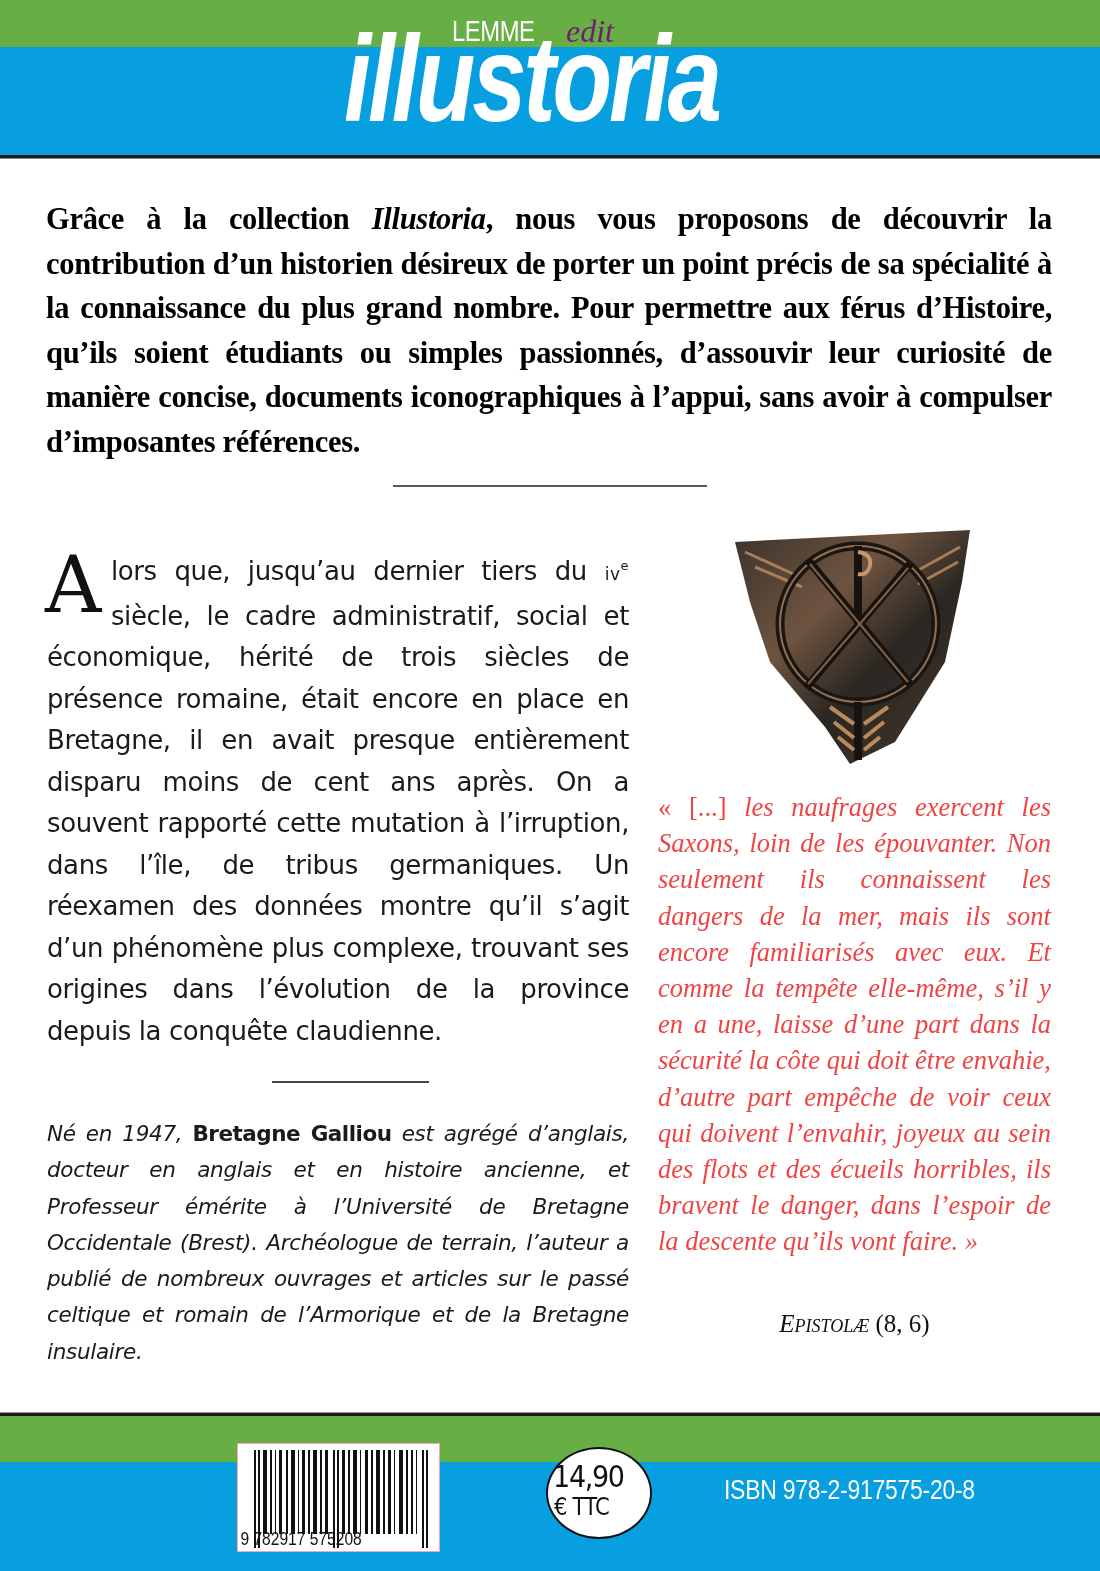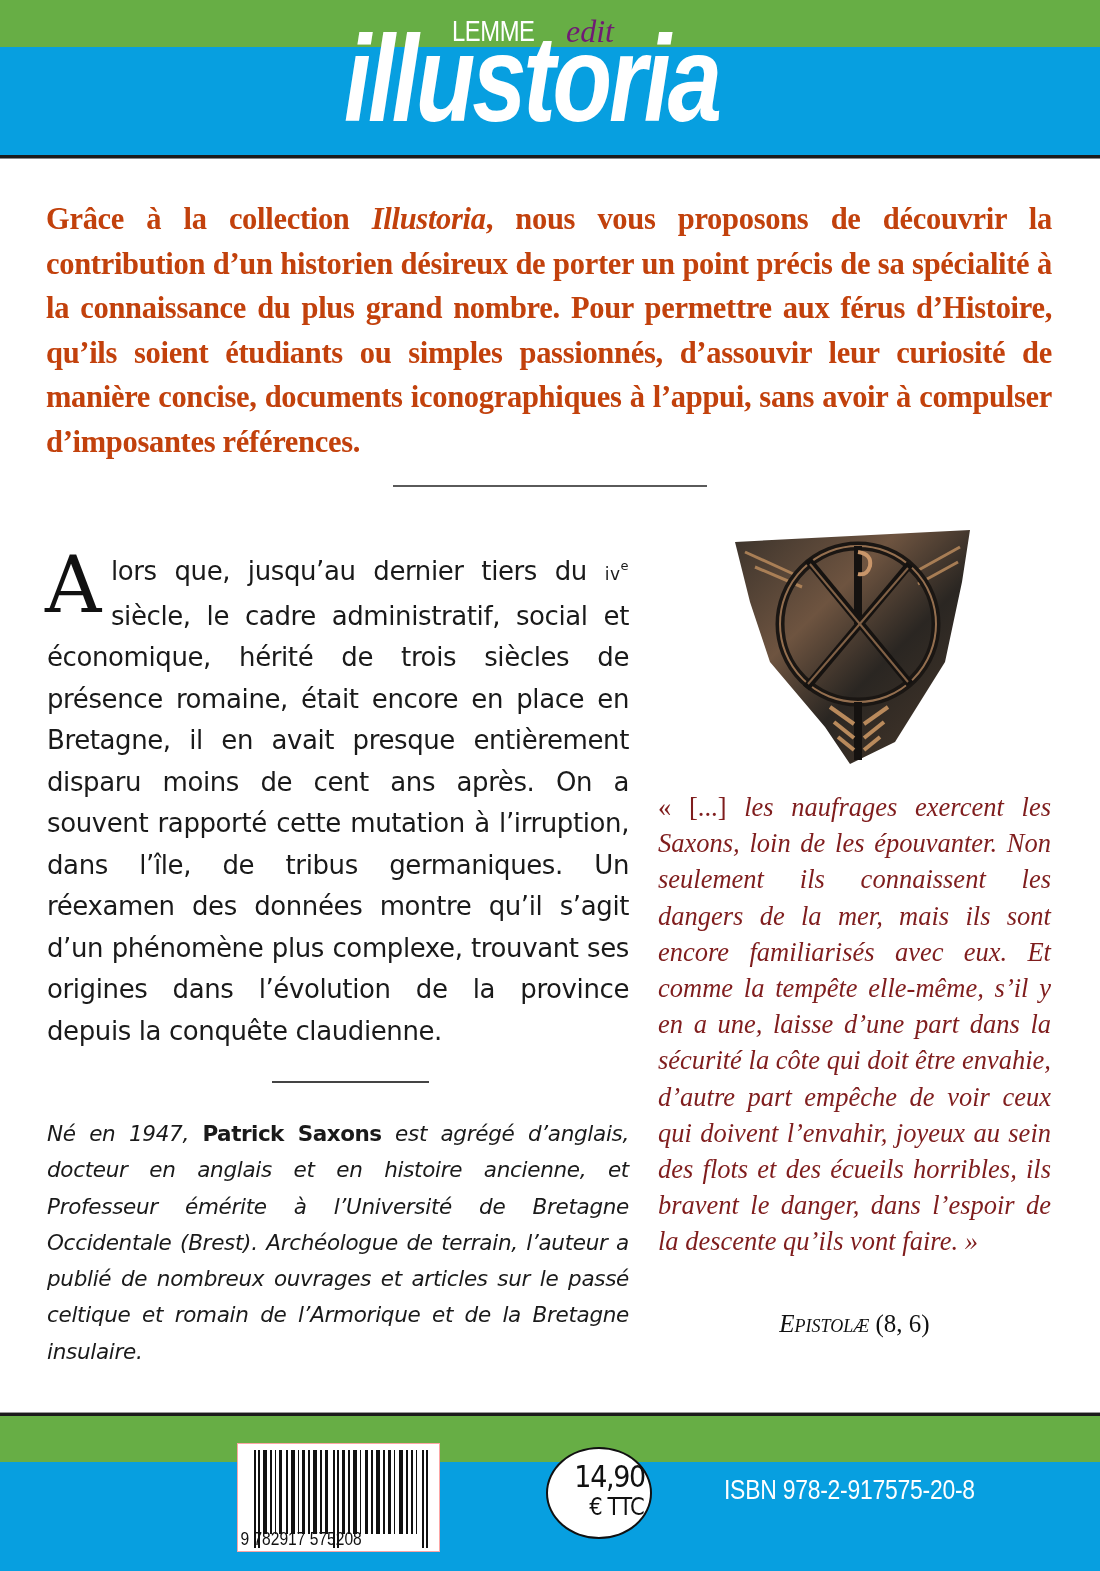--- a/index.html
+++ b/index.html
@@ -8,50 +8,50 @@
 
   
   .hdr-green { position: absolute; left: 0; top: 0; width: 1100px; height: 47px; background: #67ae45; }
   .hdr-blue { position: absolute; left: 0; top: 47px; width: 1100px; height: 108px; background: #079fe0; }
   .hdr-rule { position: absolute; left: 0; top: 155px; width: 1100px; height: 4px; background: #1b1b1b; border-bottom: 1px solid #888; }
   .logo-lemme { position: absolute; left: 452px; top: 15px; font-family: "Liberation Sans", sans-serif; font-size: 29px; color: #fff; letter-spacing: -0.5px; transform: scaleX(0.82); transform-origin: left top; }
   .logo-edit { position: absolute; left: 566px; top: 13px; font-family: "Liberation Serif", serif; font-style: italic; font-size: 32px; color: #701a75; }
   .logo-main { position: absolute; left: 344px; top: 18px; font-family: "Liberation Sans", sans-serif; font-style: italic; font-weight: bold; font-size: 122px; line-height: 1; color: #fff; letter-spacing: -4px; transform: scaleX(0.8); transform-origin: left top; }
 
   
-  .intro { position: absolute; left: 46px; top: 197px; width: 1006px; font-family: "Liberation Serif", serif; font-weight: bold; font-size: 30.5px; line-height: 44.5px; text-align: justify; color: #c2410c; letter-spacing: -0.3px; }
+  .intro { position: absolute; left: 46px; top: 197px; width: 1006px; font-family: "Liberation Serif", serif; font-weight: bold; font-size: 30.5px; line-height: 44.5px; text-align: justify; color: #000000; letter-spacing: -0.3px; }
   .intro em { font-style: italic; }
   .sep1 { position: absolute; left: 393px; top: 485px; width: 314px; height: 2px; background: #5a5a5a; }
 
   
   .body-text { position: absolute; left: 47px; top: 545px; width: 582px; font-family: "DejaVu Sans", sans-serif; font-size: 26px; line-height: 41.5px; text-align: justify; color: #1a1a1a; letter-spacing: -0.4px; }
   .dropcap { float: left; font-family: "DejaVu Serif", serif; font-size: 78px; line-height: 66px; margin: 7px 10px -4px -2px; color: #111; font-weight: normal; }
   .sc { font-size: 17px; letter-spacing: 0.5px; }
   .sc sup { font-size: 13px; vertical-align: 10px; }
   .sep2 { position: absolute; left: 272px; top: 1081px; width: 157px; height: 2px; background: #444; }
   .bio { position: absolute; left: 47px; top: 1116px; width: 582px; font-family: "DejaVu Sans", sans-serif; font-style: italic; font-size: 21.5px; line-height: 36.3px; text-align: justify; color: #1a1a1a; letter-spacing: -0.3px; }
   .bio b { font-style: normal; font-weight: bold; letter-spacing: -0.5px; }
 
   
   .artifact { position: absolute; left: 730px; top: 512px; width: 250px; height: 255px; }
-  .quote { position: absolute; left: 658px; top: 789px; width: 393px; font-family: "Liberation Serif", serif; font-style: italic; font-size: 26.5px; line-height: 36.2px; text-align: justify; color: #7f1d1d; }
+  .quote { position: absolute; left: 658px; top: 789px; width: 393px; font-family: "Liberation Serif", serif; font-style: italic; font-size: 26.5px; line-height: 36.2px; text-align: justify; color: #ef4444; }
   .quote .up { font-style: normal; }
   .attrib { position: absolute; left: 658px; top: 1307px; width: 393px; text-align: center; font-family: "Liberation Serif", serif; color: #111; }
   .attrib-name { font-weight: bold; font-size: 25px; line-height: 30px; font-variant: small-caps; letter-spacing: -0.5px; }
   .attrib-work { font-size: 25px; line-height: 34px; }
   .attrib-work i { font-variant: small-caps; }
 
   
   .ftr-rule { position: absolute; left: 0; top: 1412px; width: 1100px; height: 4px; background: #1b1b1b; border-top: 1px solid #999; }
   .ftr-green { position: absolute; left: 0; top: 1416px; width: 1100px; height: 46px; background: #67ae45; }
   .ftr-blue { position: absolute; left: 0; top: 1462px; width: 1100px; height: 109px; background: #079fe0; }
   .barcode { position: absolute; left: 237px; top: 1443px; width: 203px; height: 109px; background: #fff; border: 1px solid #fca5a5; }
   .barcode svg { position: absolute; left: 0; top: 0; }
   .barcode-digits { position: absolute; left: 0; bottom: 2px; width: 100%; font-family: "Liberation Sans", sans-serif; font-size: 19px; line-height: 20px; color: #111; transform: scaleX(0.82); transform-origin: left bottom; white-space: pre; padding-left: 3px; }
-  .price { position: absolute; left: 546px; top: 1447px; width: 106px; height: 92px; border-radius: 50%; background: #fff; border: 2px solid #111; text-align: right; font-family: "DejaVu Sans", sans-serif; color: #111; }
+  .price { position: absolute; left: 546px; top: 1447px; width: 106px; height: 92px; border-radius: 50%; background: #fff; border: 2px solid #111; text-align: left; font-family: "DejaVu Sans", sans-serif; color: #111; }
   .price-val { display: block; font-size: 30px; line-height: 32px; margin-top: 12px; letter-spacing: -1.5px; transform: scaleX(0.9); }
   .price-unit { display: block; font-size: 24px; line-height: 28px; letter-spacing: -1px; transform: scaleX(0.88); }
   .isbn { position: absolute; left: 724px; top: 1475px; font-family: "Liberation Sans", sans-serif; font-size: 27px; color: #fff; transform: scaleX(0.85); transform-origin: left top; letter-spacing: -0.3px; white-space: nowrap; }
 </style>
 </head>
 <body>
 
 <div class="hdr-green"></div>
 <div class="hdr-blue"></div>
 <div class="hdr-rule"></div>
@@ -60,21 +60,21 @@
   <span class="logo-lemme">LEMME</span>
   <span class="logo-edit">edit</span>
 </div>
 
 <p class="intro"><span>Grâce à la collection </span><em>Illustoria</em><span>, nous vous proposons de découvrir la contribution d’un historien désireux de porter un point précis de sa spécialité à la connaissance du plus grand nombre. Pour permettre aux férus d’Histoire, qu’ils soient étudiants ou simples passionnés, d’assouvir leur curiosité de manière concise, documents iconographiques à l’appui, sans avoir à compulser d’imposantes références.</span></p>
 <div class="sep1"></div>
 
 <p class="body-text"><span class="dropcap">A</span><span>lors que, jusqu’au dernier tiers du </span><span class="sc"><span>iv</span><sup>e</sup></span><span> siècle, le cadre administratif, social et économique, hérité de trois siècles de présence romaine, était encore en place en Bretagne, il en avait presque entièrement disparu moins de cent ans après. On a souvent rapporté cette mutation à l’irruption, dans l’île, de tribus germaniques. Un réexamen des données montre qu’il s’agit d’un phénomène plus complexe, trouvant ses origines dans l’évolution de la province depuis la conquête claudienne.</span></p>
 <div class="sep2"></div>
 
-<p class="bio"><span>Né en 1947, </span><b>Patrick Saxons</b><span> est agrégé d’anglais, docteur en anglais et en histoire ancienne, et Professeur émérite à l’Université de Bretagne Occidentale (Brest). Archéologue de terrain, l’auteur a publié de nombreux ouvrages et articles sur le passé celtique et romain de l’Armorique et de la Bretagne insulaire.</span></p>
+<p class="bio"><span>Né en 1947, </span><b>Bretagne Galliou</b><span> est agrégé d’anglais, docteur en anglais et en histoire ancienne, et Professeur émérite à l’Université de Bretagne Occidentale (Brest). Archéologue de terrain, l’auteur a publié de nombreux ouvrages et articles sur le passé celtique et romain de l’Armorique et de la Bretagne insulaire.</span></p>
 
 <div class="artifact">
   <svg width="250" height="255" viewBox="0 0 250 255">
     <defs>
       <linearGradient id="bz" x1="0" y1="0" x2="1" y2="1">
         <stop offset="0" stop-color="#3a322b"></stop>
         <stop offset="0.35" stop-color="#6e5440"></stop>
         <stop offset="0.6" stop-color="#2a2622"></stop>
         <stop offset="1" stop-color="#4b3a2c"></stop>
       </linearGradient>

